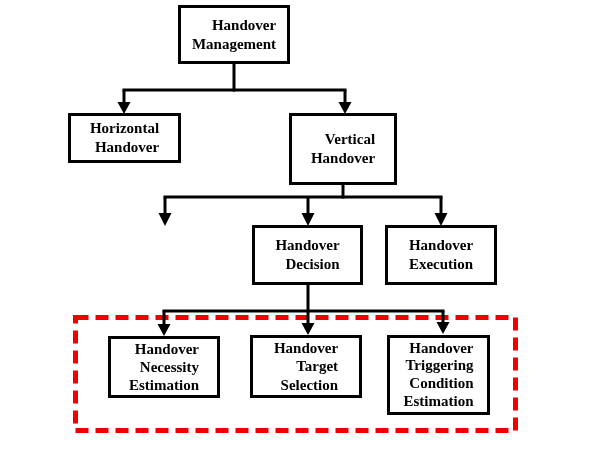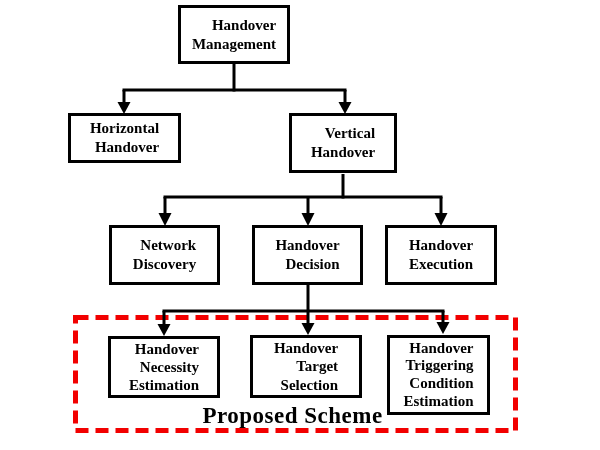--- a/index.html
+++ b/index.html
@@ -44,21 +44,21 @@
     justify-content: center;
     text-align: right;
     font-weight: bold;
     font-size: 15px;
     line-height: 1.26;
     color: var(--line-color);
     white-space: pre-line;
   }
   .n-management  { left: 178px; top:   5px; width: 112px; height: 59px; }
   .n-horizontal  { left:  68px; top: 113px; width: 113px; height: 50px; }
-  .n-vertical    { left: 289px; top: 113px; width: 108px; height: 60px; }
+  .n-vertical    { left: 289px; top: 113px; width: 108px; height: 72px; }
   .n-discovery   { left: 109px; top: 225px; width: 111px; height: 60px; }
   .n-decision    { left: 252px; top: 225px; width: 111px; height: 60px; }
   .n-execution   { left: 385px; top: 225px; width: 112px; height: 60px; }
   .n-necessity   { left: 108px; top: 336px; width: 112px; height: 62px; line-height: 1.22; }
   .n-target      { left: 250px; top: 335px; width: 112px; height: 63px; line-height: 1.22; }
   .n-triggering  { left: 387px; top: 335px; width: 103px; height: 80px; line-height: 1.18; }
   .caption {
     position: absolute;
     left: 190px;
     top: 403px;
@@ -106,37 +106,34 @@
 
   <div class="node n-management">Handover
 Management</div>
 
   <div class="node n-horizontal">Horizontal
 Handover</div>
 
   <div class="node n-vertical">Vertical
 Handover</div>
 
-  <div class="node n-discovery">Network
-Discovery</div>
 
   <div class="node n-decision">Handover
 Decision</div>
 
   <div class="node n-execution">Handover
 Execution</div>
 
   <div class="node n-necessity">Handover
 Necessity
 Estimation</div>
 
   <div class="node n-target">Handover
 Target
 Selection</div>
 
   <div class="node n-triggering">Handover
 Triggering
 Condition
 Estimation</div>
 
-  <div class="caption">Proposed Scheme</div>
 
 </div>
 
 </body></html>

